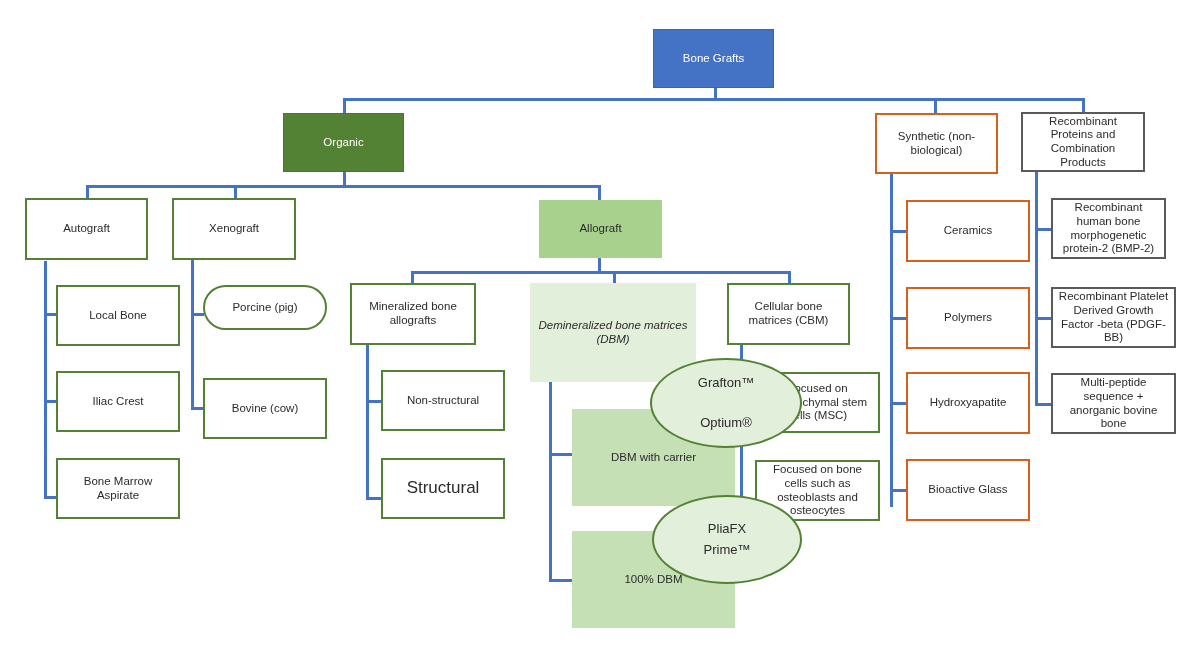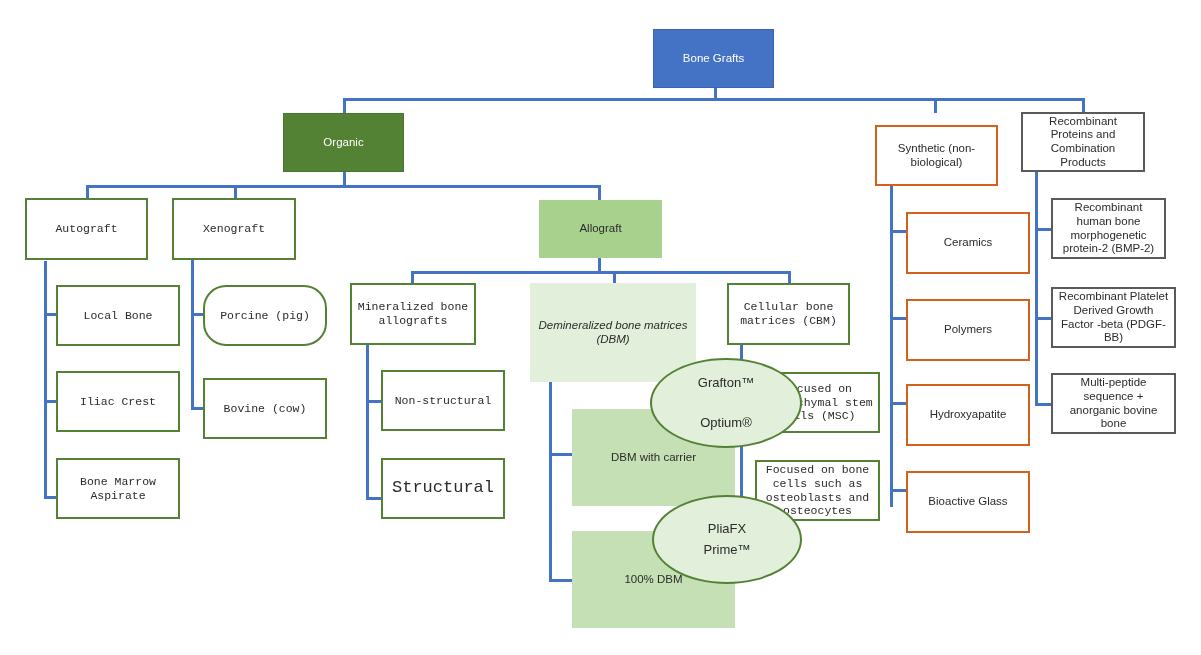--- a/index.html
+++ b/index.html
@@ -34,27 +34,25 @@
   }
   .n-organic {
     background: #548235;
     border: 1px solid #4a7430;
     color: #ffffff;
   }
   .n-green {
     background: #ffffff;
     border: 2px solid #548235;
     color: #2b2b2b;
-    font-family: Liberation Mono, monospace;
   }
   .n-orange {
     background: #ffffff;
     border: 2px solid #d4601a;
     color: #2b2b2b;
-    margin-top: 12px;
   }
   .n-gray {
     background: #ffffff;
     border: 2px solid #5a5a5a;
     color: #2b2b2b;
   }
   .n-allograft {
     background: #a9d18e;
     border: none;
     color: #2b2b2b;
@@ -169,21 +167,21 @@
     <div class="node n-green" style="left:172px; top:198px; width:124px; height:62px; font-size:11.5px;">Xenograft</div>
 
     <div class="node n-allograft" style="left:539px; top:200px; width:123px; height:58px; font-size:11.5px;">Allograft</div>
 
     <div class="node n-green" style="left:56px; top:285px; width:124px; height:61px; font-size:11.5px;">Local Bone</div>
 
     <div class="node n-green" style="left:56px; top:371px; width:124px; height:61px; font-size:11.5px;">Iliac Crest</div>
 
     <div class="node n-green" style="left:56px; top:458px; width:124px; height:61px; font-size:11.5px;">Bone Marrow  Aspirate</div>
 
-    <div class="node n-green" style="left:203px; top:285px; width:124px; height:61px; font-size:11.5px;border-radius:23px;">Porcine (pig)</div>
+    <div class="node n-green" style="left:203px; top:285px; width:124px; height:45px; font-size:11.5px;border-radius:23px;">Porcine (pig)</div>
 
     <div class="node n-green" style="left:203px; top:378px; width:124px; height:61px; font-size:11.5px;">Bovine (cow)</div>
 
     <div class="node n-green" style="left:350px; top:283px; width:126px; height:62px; font-size:11.5px;text-align:center;">Mineralized bone allografts</div>
 
     <div class="node n-green" style="left:381px; top:370px; width:124px; height:61px; font-size:11.5px;">Non-structural</div>
 
     <div class="node n-green" style="left:381px; top:458px; width:124px; height:61px; font-size:17px;">Structural</div>
 
     <div class="node n-dbm" style="left:530px; top:283px; width:166px; height:99px; font-size:11.5px;">Demineralized bone matrices (DBM)</div>

